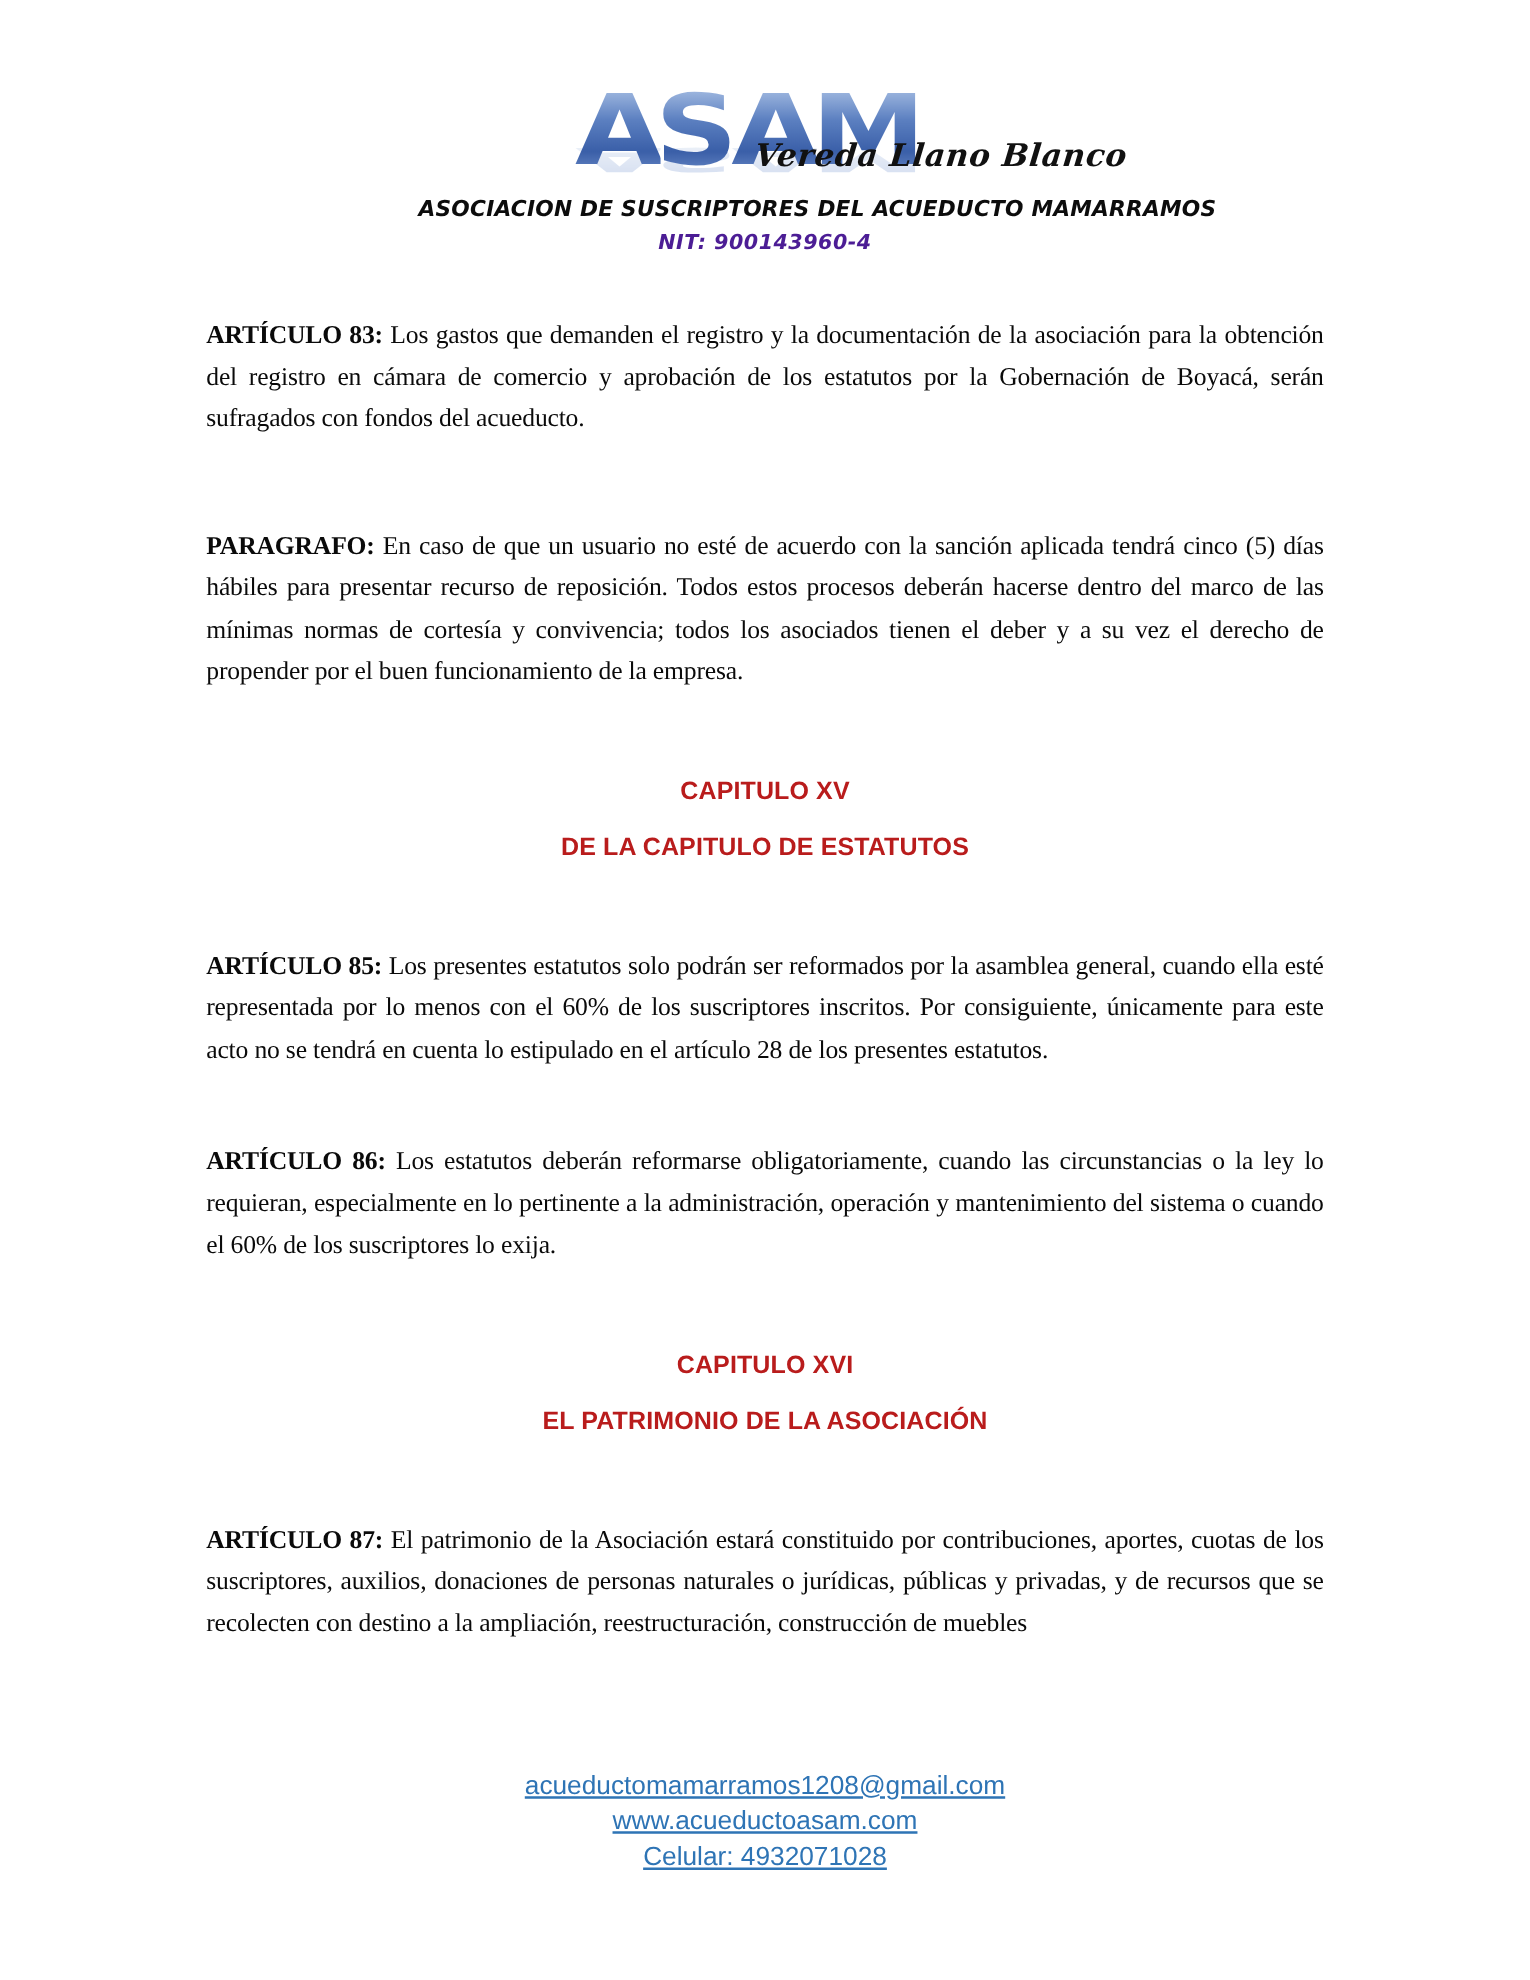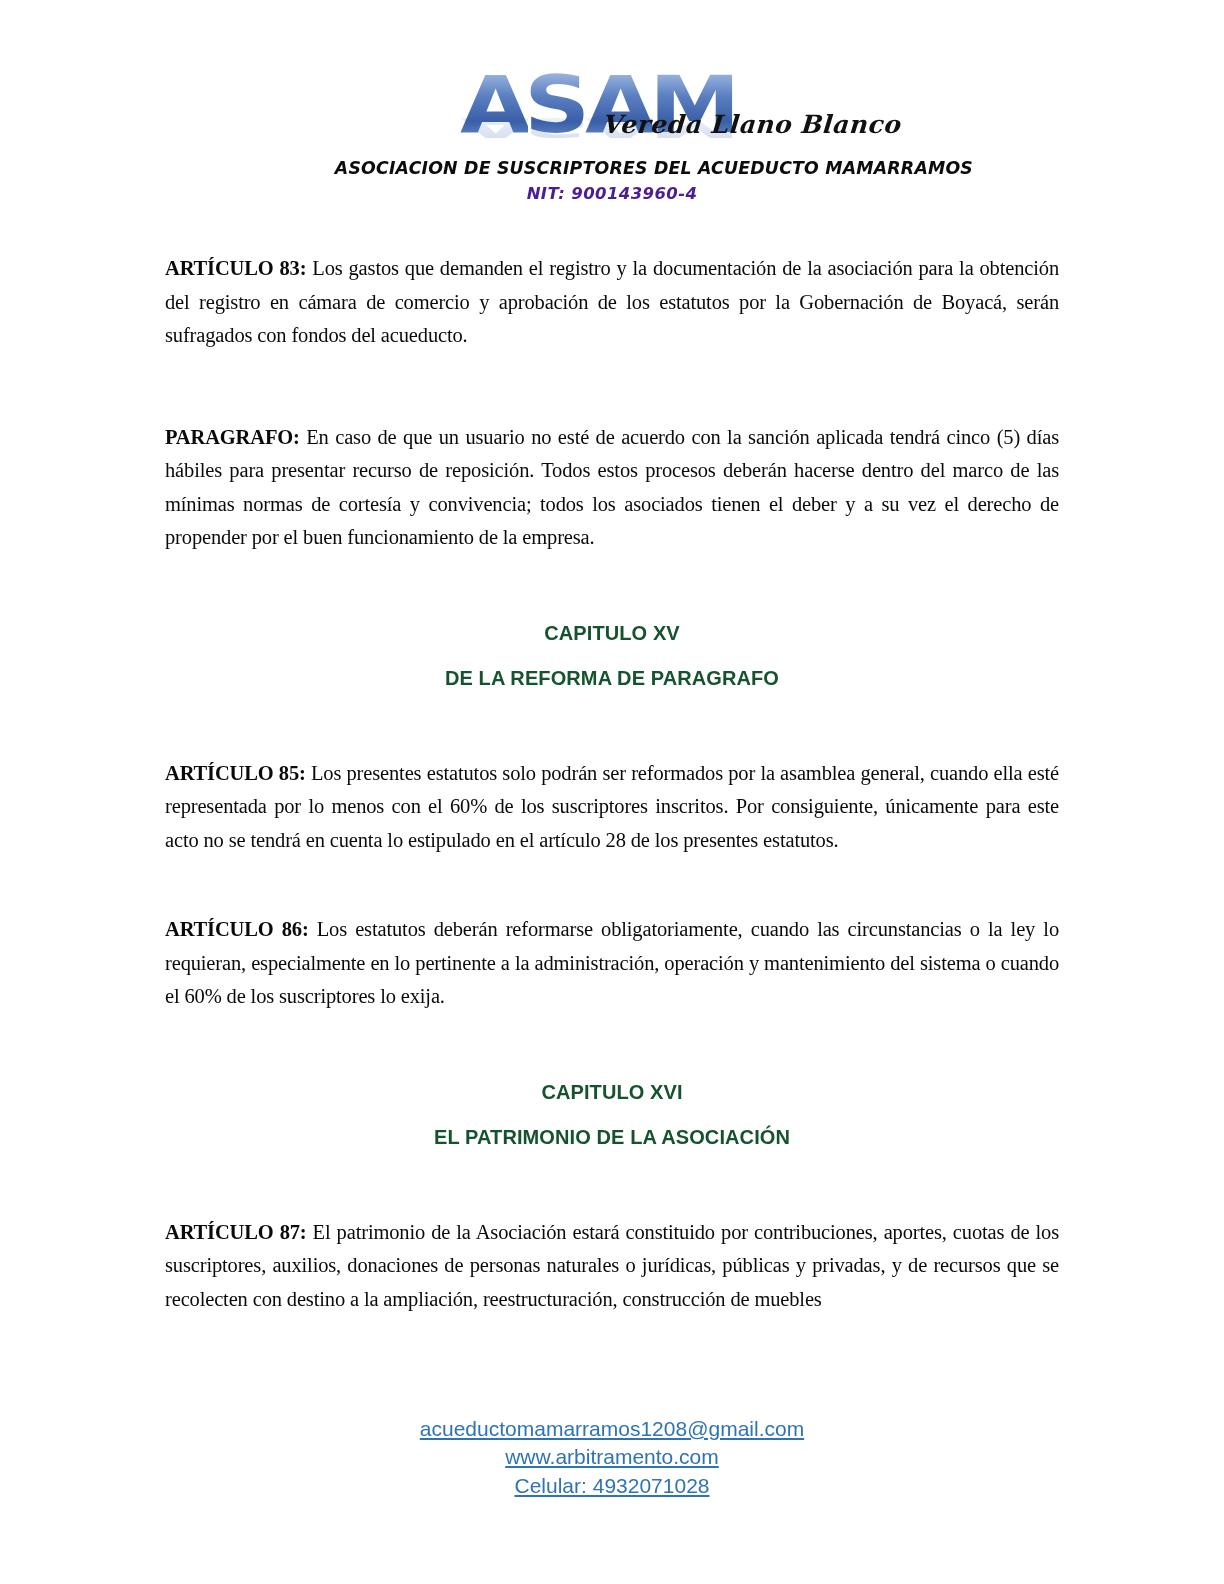--- a/index.html
+++ b/index.html
@@ -136,21 +136,21 @@
   .gap-xl { height: 62px; }
 
   h2.chapter {
     margin: 0;
     text-align: center;
     font-family: "Liberation Sans", sans-serif;
     font-size: 20px;
     font-weight: 700;
     line-height: 33px;
     letter-spacing: 0.1px;
-    color: #14532d;
+    color: #b91c1c;
   }
 
   
   .page-footer {
     position: absolute;
     left: 0;
     bottom: 84px;
     width: 1224px;
     text-align: center;
   }
@@ -206,21 +206,21 @@
   <div class="gap-sm"></div>
 
   <p class="para">
     <span class="lead">PARAGRAFO:</span><span> En caso de que un usuario no esté de acuerdo con la sanción aplicada tendrá cinco (5) días hábiles para presentar recurso de reposición. Todos estos procesos deberán hacerse dentro del marco de las mínimas normas de cortesía y convivencia; todos los asociados tienen el deber y a su vez el derecho de propender por el buen funcionamiento de la empresa.</span>
   </p>
 
   <div class="gap-xl"></div>
 
   <h2 class="chapter">CAPITULO XV</h2>
   <div class="gap-sm"></div>
-  <h2 class="chapter">DE LA REFORMA DE PARAGRAFO</h2>
+  <h2 class="chapter">DE LA CAPITULO DE ESTATUTOS</h2>
 
   <div class="gap-xl"></div>
 
   <p class="para">
     <span class="lead">ARTÍCULO 85:</span><span> Los presentes estatutos solo podrán ser reformados por la asamblea general, cuando ella esté representada por lo menos con el 60% de los suscriptores inscritos. Por consiguiente, únicamente para este acto no se tendrá en cuenta lo estipulado en el artículo 28 de los presentes estatutos.</span>
   </p>
 
   <div class="gap-lg"></div>
 
   <p class="para">
@@ -236,15 +236,15 @@
   <div class="gap-xl"></div>
 
   <p class="para">
     <span class="lead">ARTÍCULO 87:</span><span> El patrimonio de la Asociación estará constituido por contribuciones, aportes, cuotas de los suscriptores, auxilios, donaciones de personas naturales o jurídicas, públicas y privadas, y de recursos que se recolecten con destino a la ampliación, reestructuración, construcción de muebles</span>
   </p>
 
 </div>
 
 <div class="page-footer">
   <div class="footer-line link">acueductomamarramos1208@gmail.com</div>
-  <div class="footer-line link">www.arbitramento.com</div>
+  <div class="footer-line link">www.acueductoasam.com</div>
   <div class="footer-line link">Celular: 4932071028</div>
 </div>
 
 </body></html>

